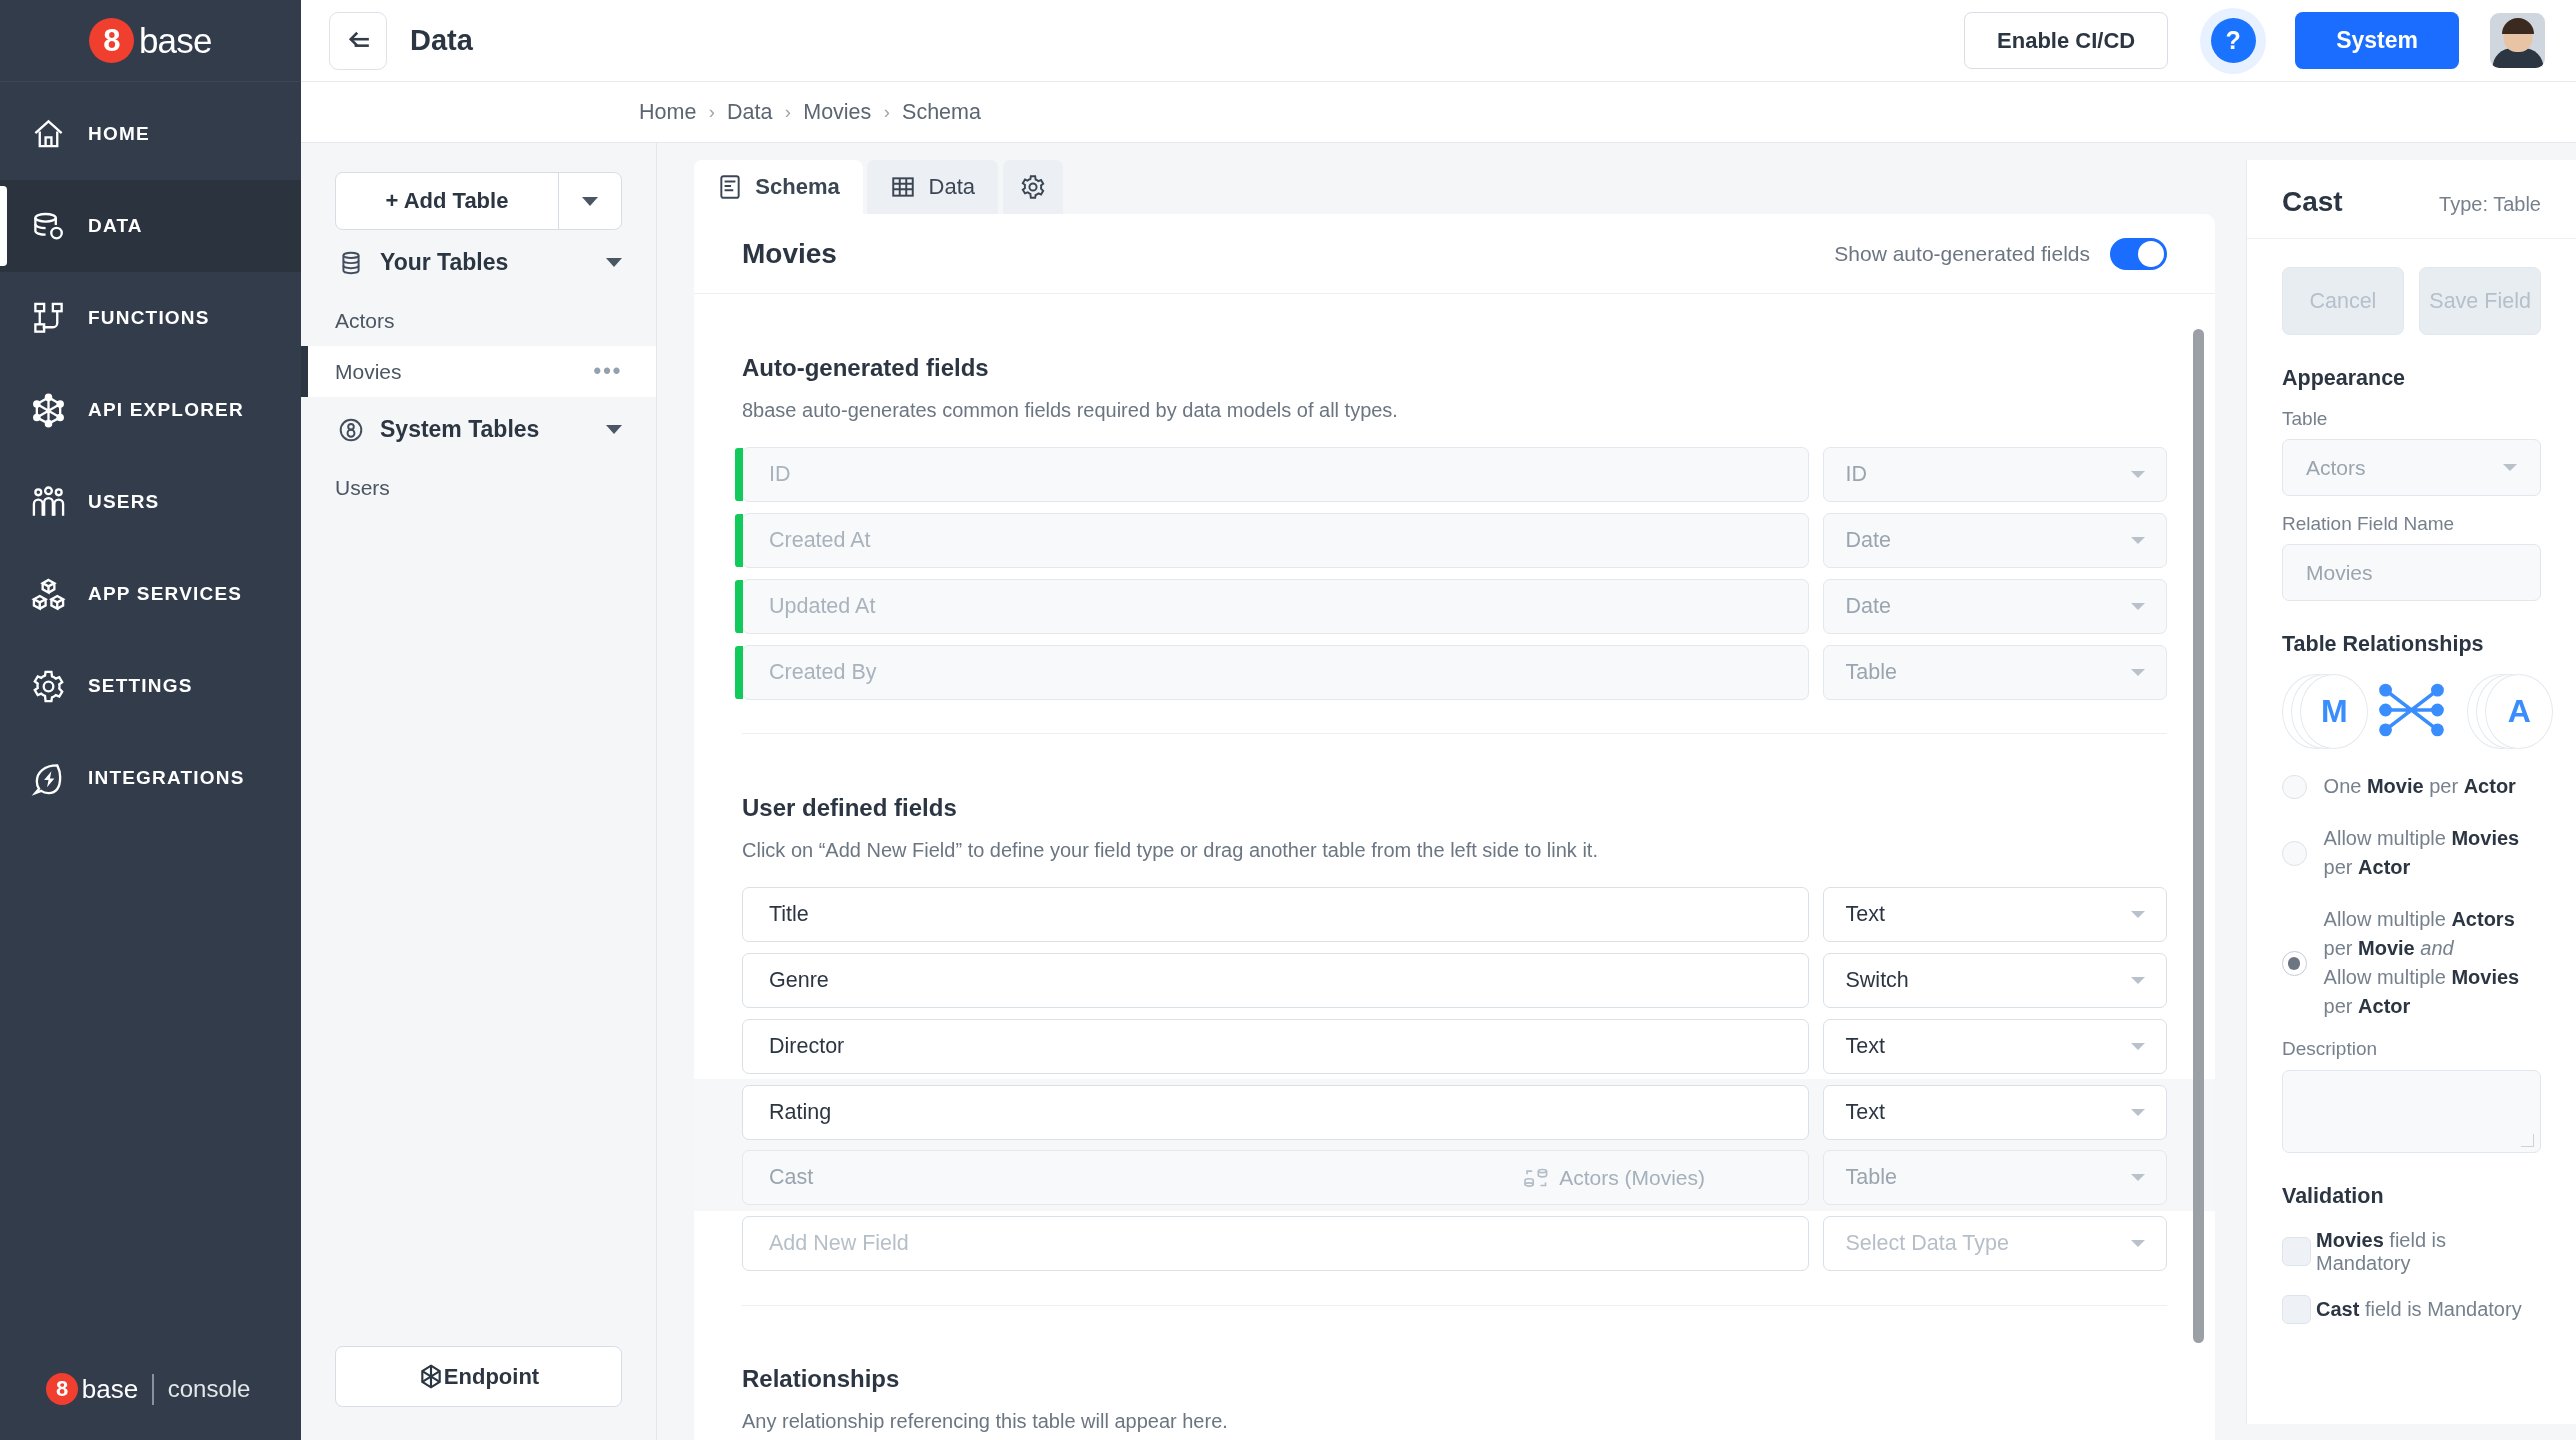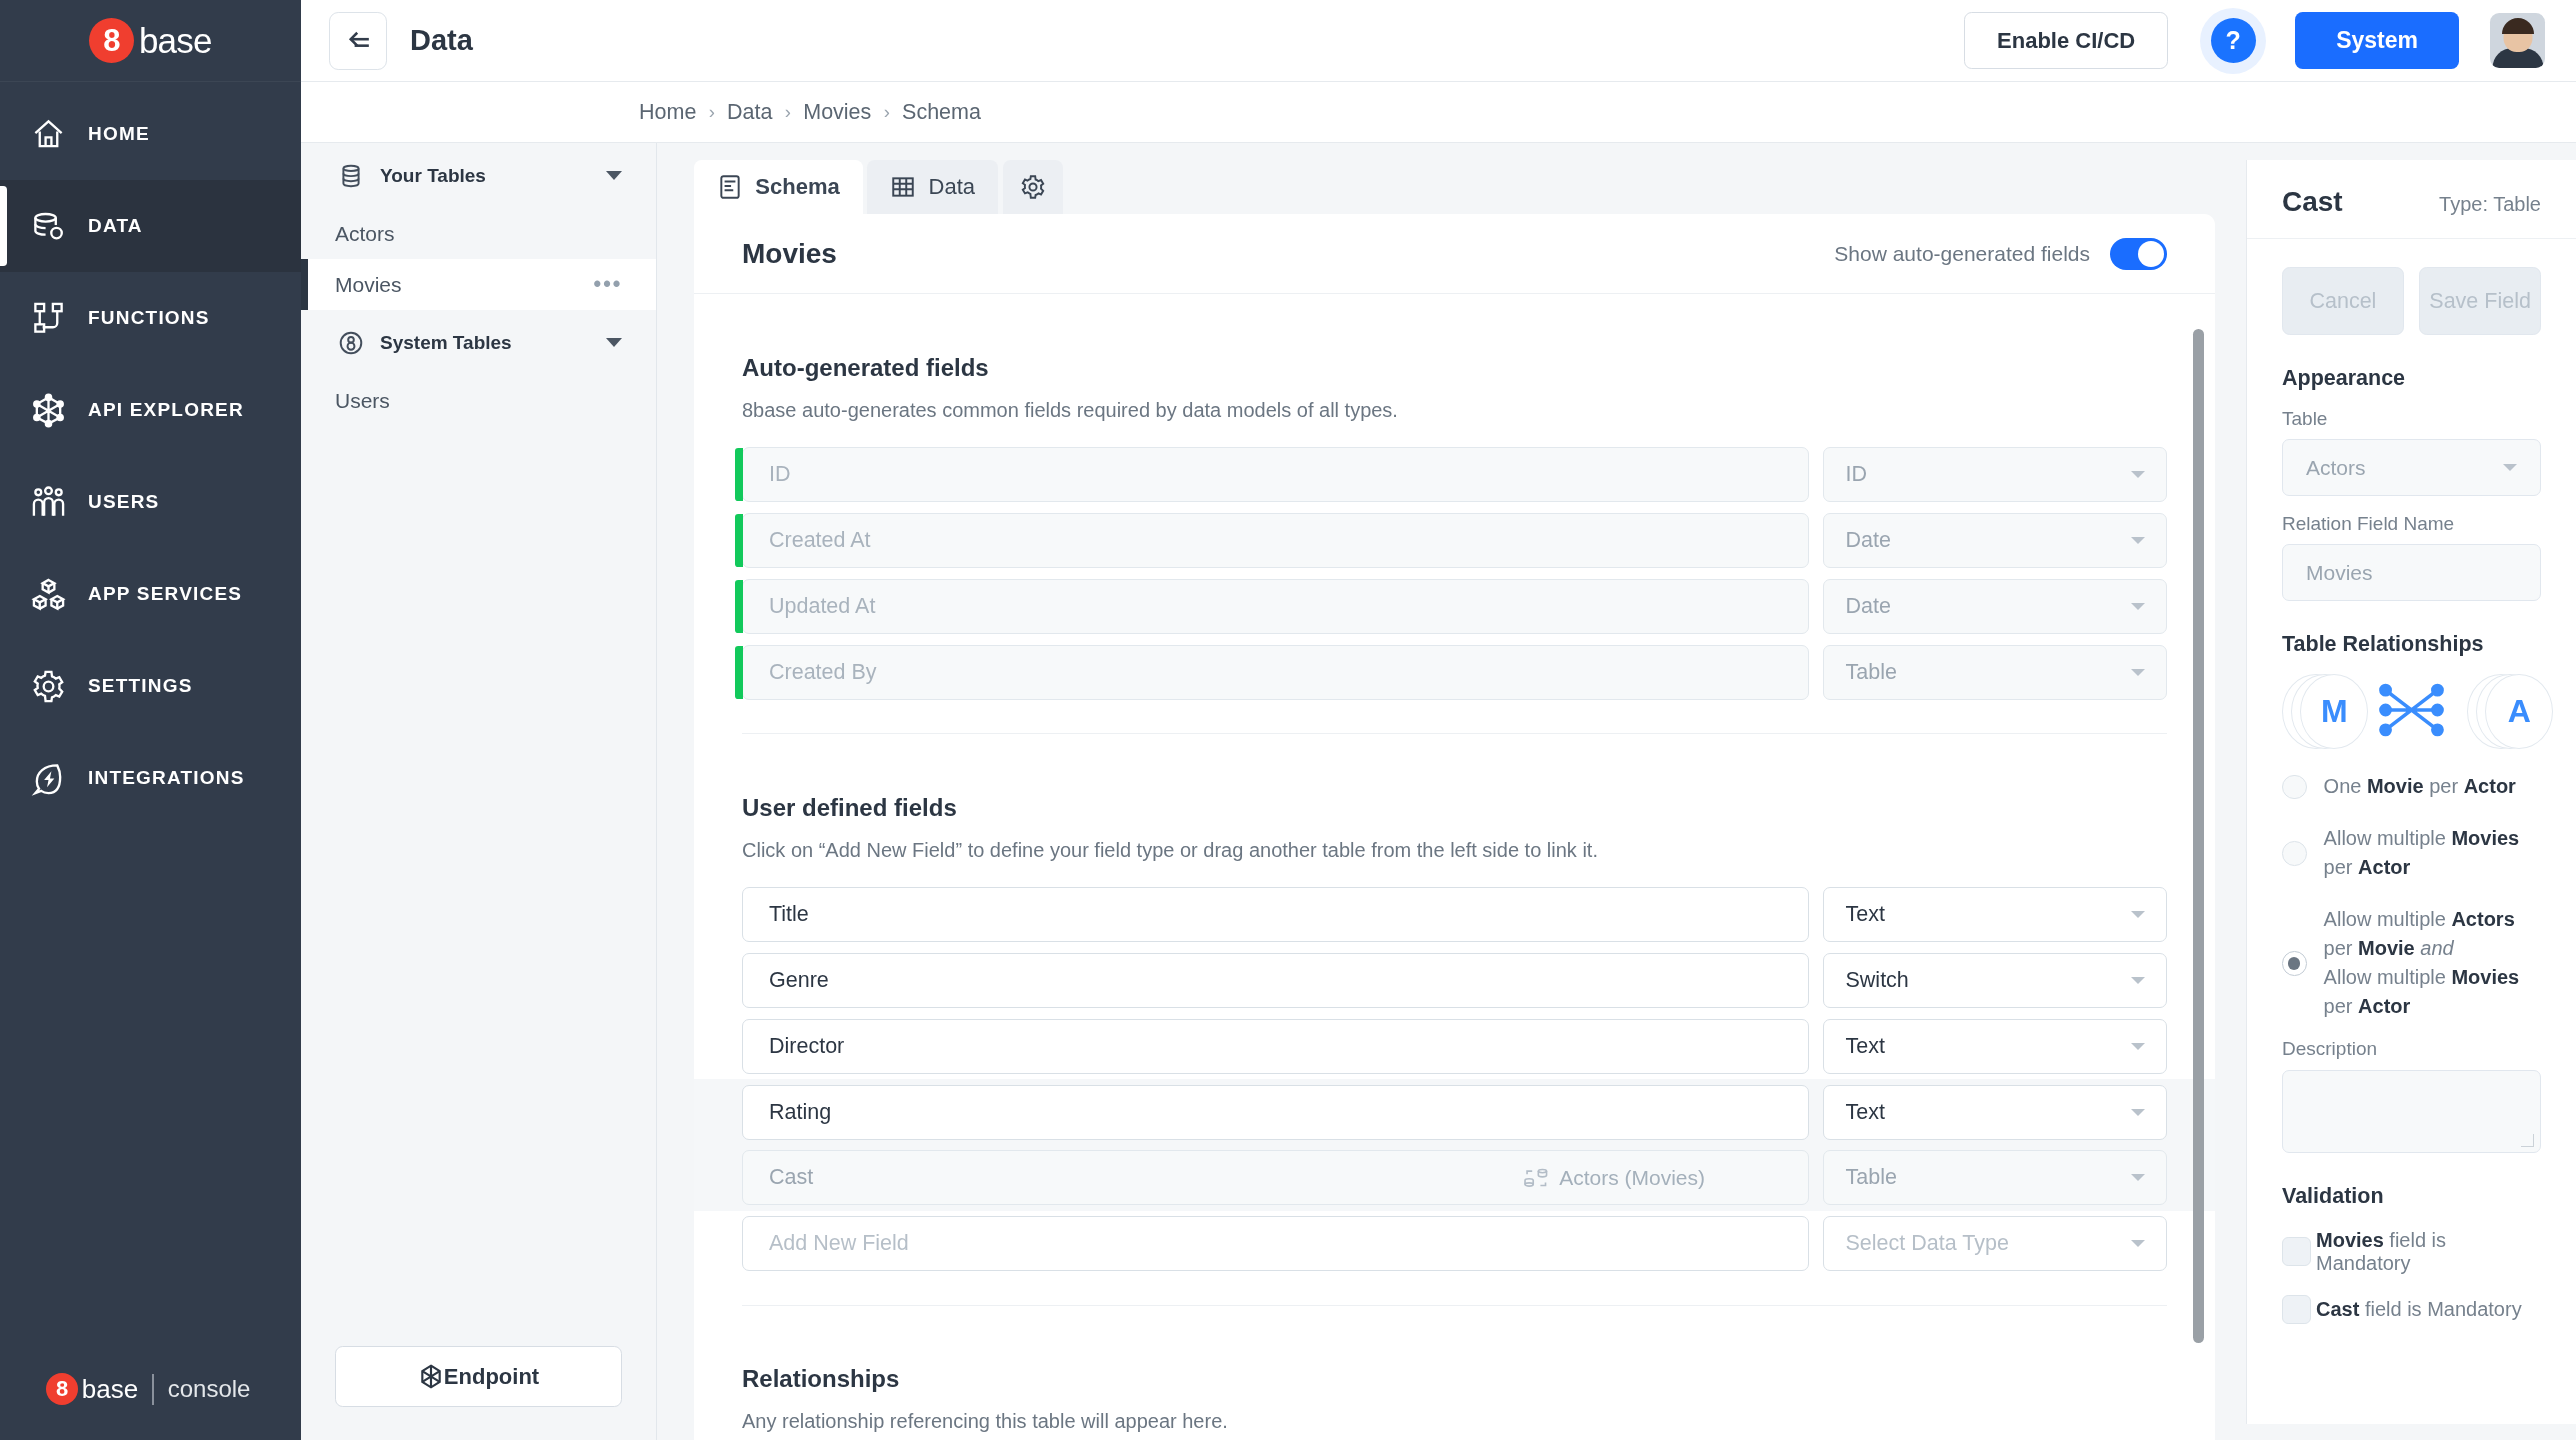--- a/index.html
+++ b/index.html
@@ -126,21 +126,21 @@
     align-items: center; justify-content: center;
   }
   .caret { width: 0; height: 0; border-left: 8.4px solid transparent;
     border-right: 8.4px solid transparent; border-top: 9.2px solid #4b5663; }
   .caret.sm { border-left-width: 7px; border-right-width: 7px; border-top-width: 7.7px; border-top-color:#b9c2cb;}
   .grp {
     display: flex; align-items: center; height: 65px; padding: 0 34px; cursor: pointer;
   }
   .grp-ico { width: 31px; height: 31px; flex:0 0 31px; display:flex; align-items:center; justify-content:center; }
   .grp-ico svg { width: 26px; height: 26px; stroke: #434e5c; fill: none; stroke-width: 1.8; }
-  .grp-label { font-size: 19px; font-weight: bold; color: #2c3643; margin-left: 14px; }
+  .grp-label { font-size: 23px; font-weight: bold; color: #2c3643; margin-left: 14px; }
   .grp-sp { flex: 1; }
   .tbl-row {
     height: 51px; display: flex; align-items: center; padding: 0 34px;
     font-size: 21px; color: #4b5663; cursor: pointer; position: relative;
   }
   .tbl-row.sel { background: #fff; }
   .tbl-row.sel::before {
     content:""; position:absolute; left:0; top:0; bottom:0; width:7px; background:#2c3643;
   }
   .dots { margin-left: auto; color: #93a0ad; font-size: 23px; letter-spacing: 1.5px; line-height: 0.5; }
@@ -440,20 +440,28 @@
       <span class="crumb">Data</span>
       <span class="crumb-sep">›</span>
       <span class="crumb">Movies</span>
       <span class="crumb-sep">›</span>
       <span class="crumb">Schema</span>
     </div>
 
     <div class="body">
 
       <div class="tables">
+        <div class="tables-top">
+          <div class="addtable">
+            <div class="addtable-main">+ Add Table</div>
+            <div class="addtable-caret">
+              <span class="caret"></span>
+            </div>
+          </div>
+        </div>
 
         <div class="grp">
           <span class="grp-ico">
             <svg viewBox="0 0 24 24">
                 <ellipse cx="12" cy="5" rx="7" ry="2.4"></ellipse>
                 <path d="M5 5v14c0 1.3 3.1 2.4 7 2.4s7-1.1 7-2.4V5"></path>
                 <path d="M5 9.7c0 1.3 3.1 2.4 7 2.4s7-1.1 7-2.4"></path>
                 <path d="M5 14.4c0 1.3 3.1 2.4 7 2.4s7-1.1 7-2.4"></path>
               </svg>
           </span>

